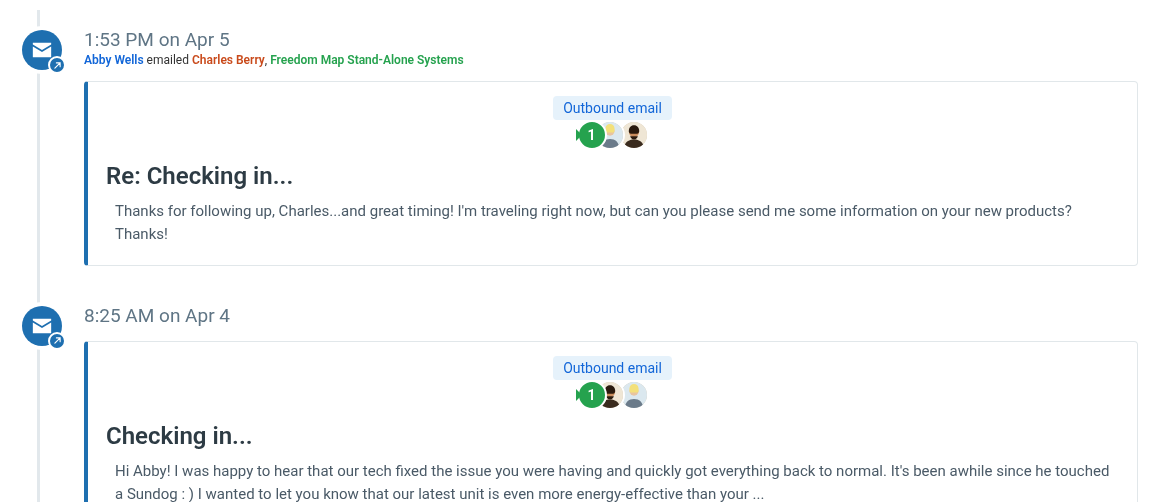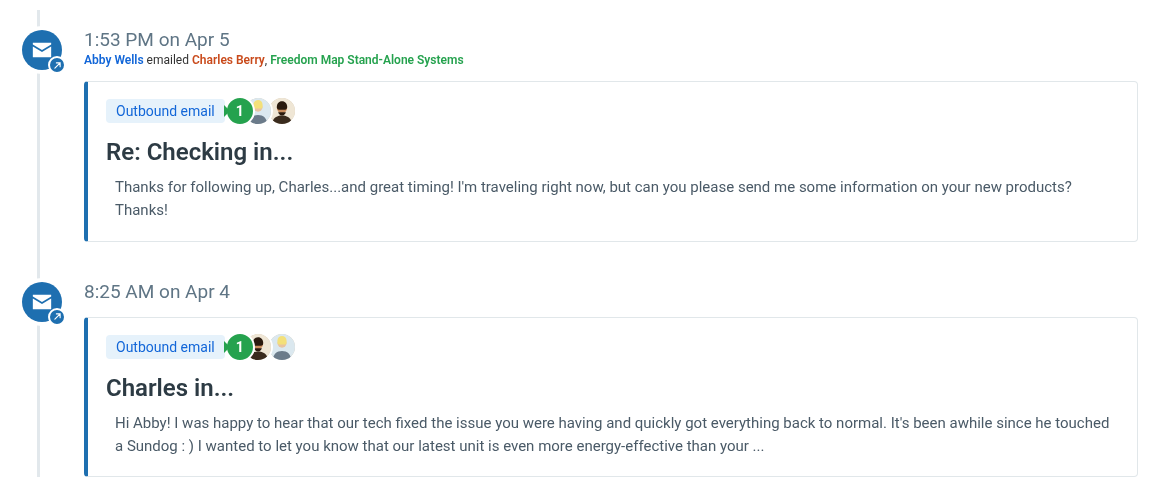--- a/index.html
+++ b/index.html
@@ -92,20 +92,21 @@
       border: 1px solid #e1e7ea;
       border-left: 4px solid #1e6fb0;
       border-radius: 4px;
       padding: 14px 18px 18px 18px;
       position: relative;
     }
     .tag-row {
       display: flex;
       justify-content: flex-start;
       align-items: center;
+      flex-direction: column;
     }
     .tag {
       display: inline-block;
       background: #e6f2fb;
       color: #1266d8;
       font-size: 14px;
       padding: 4px 10px;
       border-radius: 4px;
     }
     .avatars {
@@ -257,18 +258,18 @@
           <div class="avatar z1">
             <svg viewBox="0 0 40 40">
                 <rect width="40" height="40" fill="#dbe8ef"></rect>
                 <circle cx="20" cy="14" r="7" fill="#e8c4a0"></circle>
                 <path d="M6 40c0-9 6-14 14-14s14 5 14 14" fill="#6b7b8a"></path>
                 <path d="M13 10c0-4 3-7 7-7s7 3 7 7v3c0 2-1 3-2 3h-10c-1 0-2-1-2-3v-3z" fill="#f3e07a"></path>
               </svg>
           </div>
         </div>
       </div>
-      <div class="card-subject">Charles in...</div>
+      <div class="card-subject">Checking in...</div>
       <div class="card-body">Hi Abby! I was happy to hear that our tech fixed the issue you were having and quickly got everything back to normal. It's been awhile since he touched a Sundog : ) I wanted to let you know that our latest unit is even more energy-effective than your ...</div>
     </div>
   </div>
 
 </div>
 
 </body></html>

